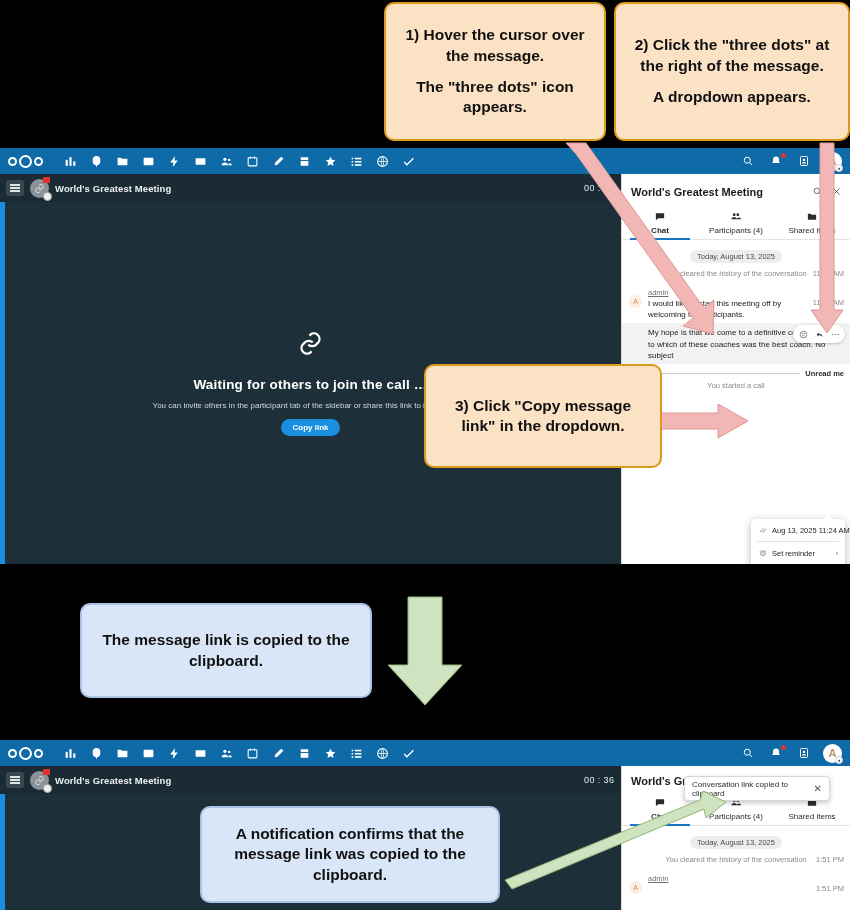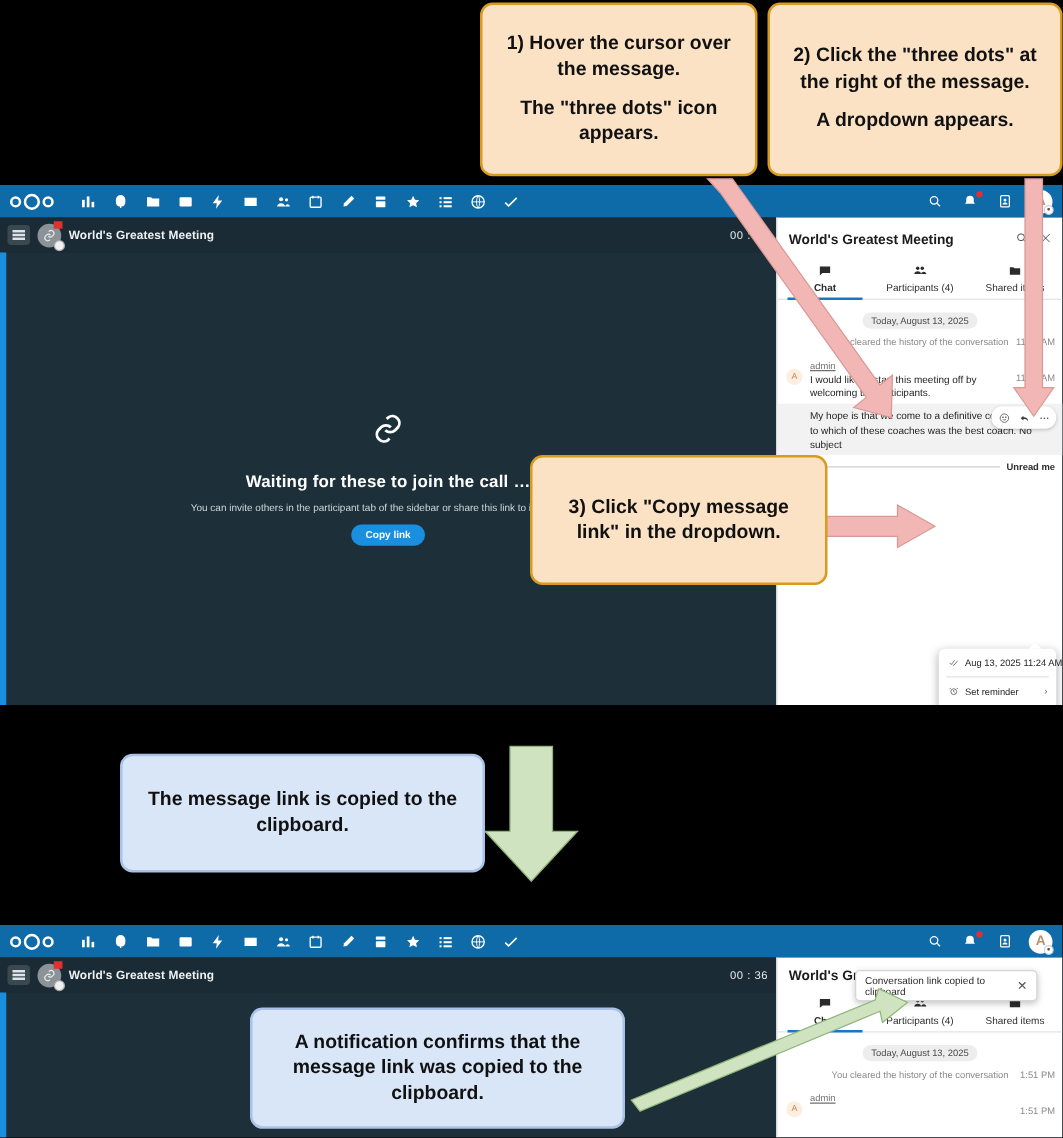--- a/index.html
+++ b/index.html
@@ -24,21 +24,21 @@
     z-index: 60;
   }
   .callout.orange { background:#fbe2c4; border:2px solid #d99a1e; }
   .callout.blue   { background:#d9e6f8; border:2px solid #a9c2e6; }
   .callout p { margin:0; }
   .callout .gap { display:block; height:11px; }
 
   #callout-1 { left:384px; top:2px;   width:222px; height:139px; font-size:15.5px; }
   #callout-2 { left:614px; top:2px;   width:236px; height:139px; font-size:15.5px; }
   #callout-3 { left:424px; top:364px; width:238px; height:104px; font-size:15.5px; }
-  #callout-4 { left:96px;  top:603px; width:292px; height:95px;  font-size:15.5px; }
+  #callout-4 { left:80px;  top:603px; width:292px; height:95px;  font-size:15.5px; }
   #callout-5 { left:200px; top:806px; width:300px; height:97px;  font-size:15.5px; }
 
   
   .shot { position:absolute; left:0; overflow:hidden; background:#17232b; }
   #shot-top    { top:148px;  width:850px; height:416px; }
   #shot-bottom { top:740px;  width:850px; height:170px; }
 
   
   .nc-header {
     height:26px; background:#0f6aa8; display:flex; align-items:center;
@@ -413,21 +413,21 @@
 
   <div class="stage">
     <div class="left-strip"></div>
     <div class="stage-center">
       <div class="link-ic">
         <svg viewBox="0 0 24 24">
             <path d="M10 13a5 5 0 0 0 7 0l2-2a5 5 0 0 0-7-7l-1 1"></path>
             <path d="M14 11a5 5 0 0 0-7 0l-2 2a5 5 0 0 0 7 7l1-1"></path>
           </svg>
       </div>
-      <h3>Waiting for these to join the call …</h3>
+      <h3>Waiting for others to join the call …</h3>
       <p>You can invite others in the participant tab of the sidebar or share this link to invite others!</p>
       <button>Copy link</button>
     </div>
   </div>
 
   <div class="sidebar">
     <div class="sb-head">
       <h4>World's Greatest Meeting</h4>
       <div class="acts">
         <span><svg viewBox="0 0 24 24">
@@ -505,20 +505,23 @@
                 <circle cx="19" cy="12" r="1.6" fill="#3b3b3b" stroke="none"></circle>
               </svg>
             </span>
         </div>
       </div>
 
       <div class="unread-sep">
         <span class="line"></span>
         <span>Unread me</span>
       </div>
+      <div class="sys-msg">
+        <span>You started a call</span>
+      </div>
     </div>
 
     <div class="dropdown">
       <div class="dd-item">
         <span class="ic">
             <svg viewBox="0 0 24 24">
               <path d="m2 13 4 4 8-10M10 17l2 2 9-11"></path>
             </svg>
           </span>
         <span>Aug 13, 2025 11:24 AM</span>

